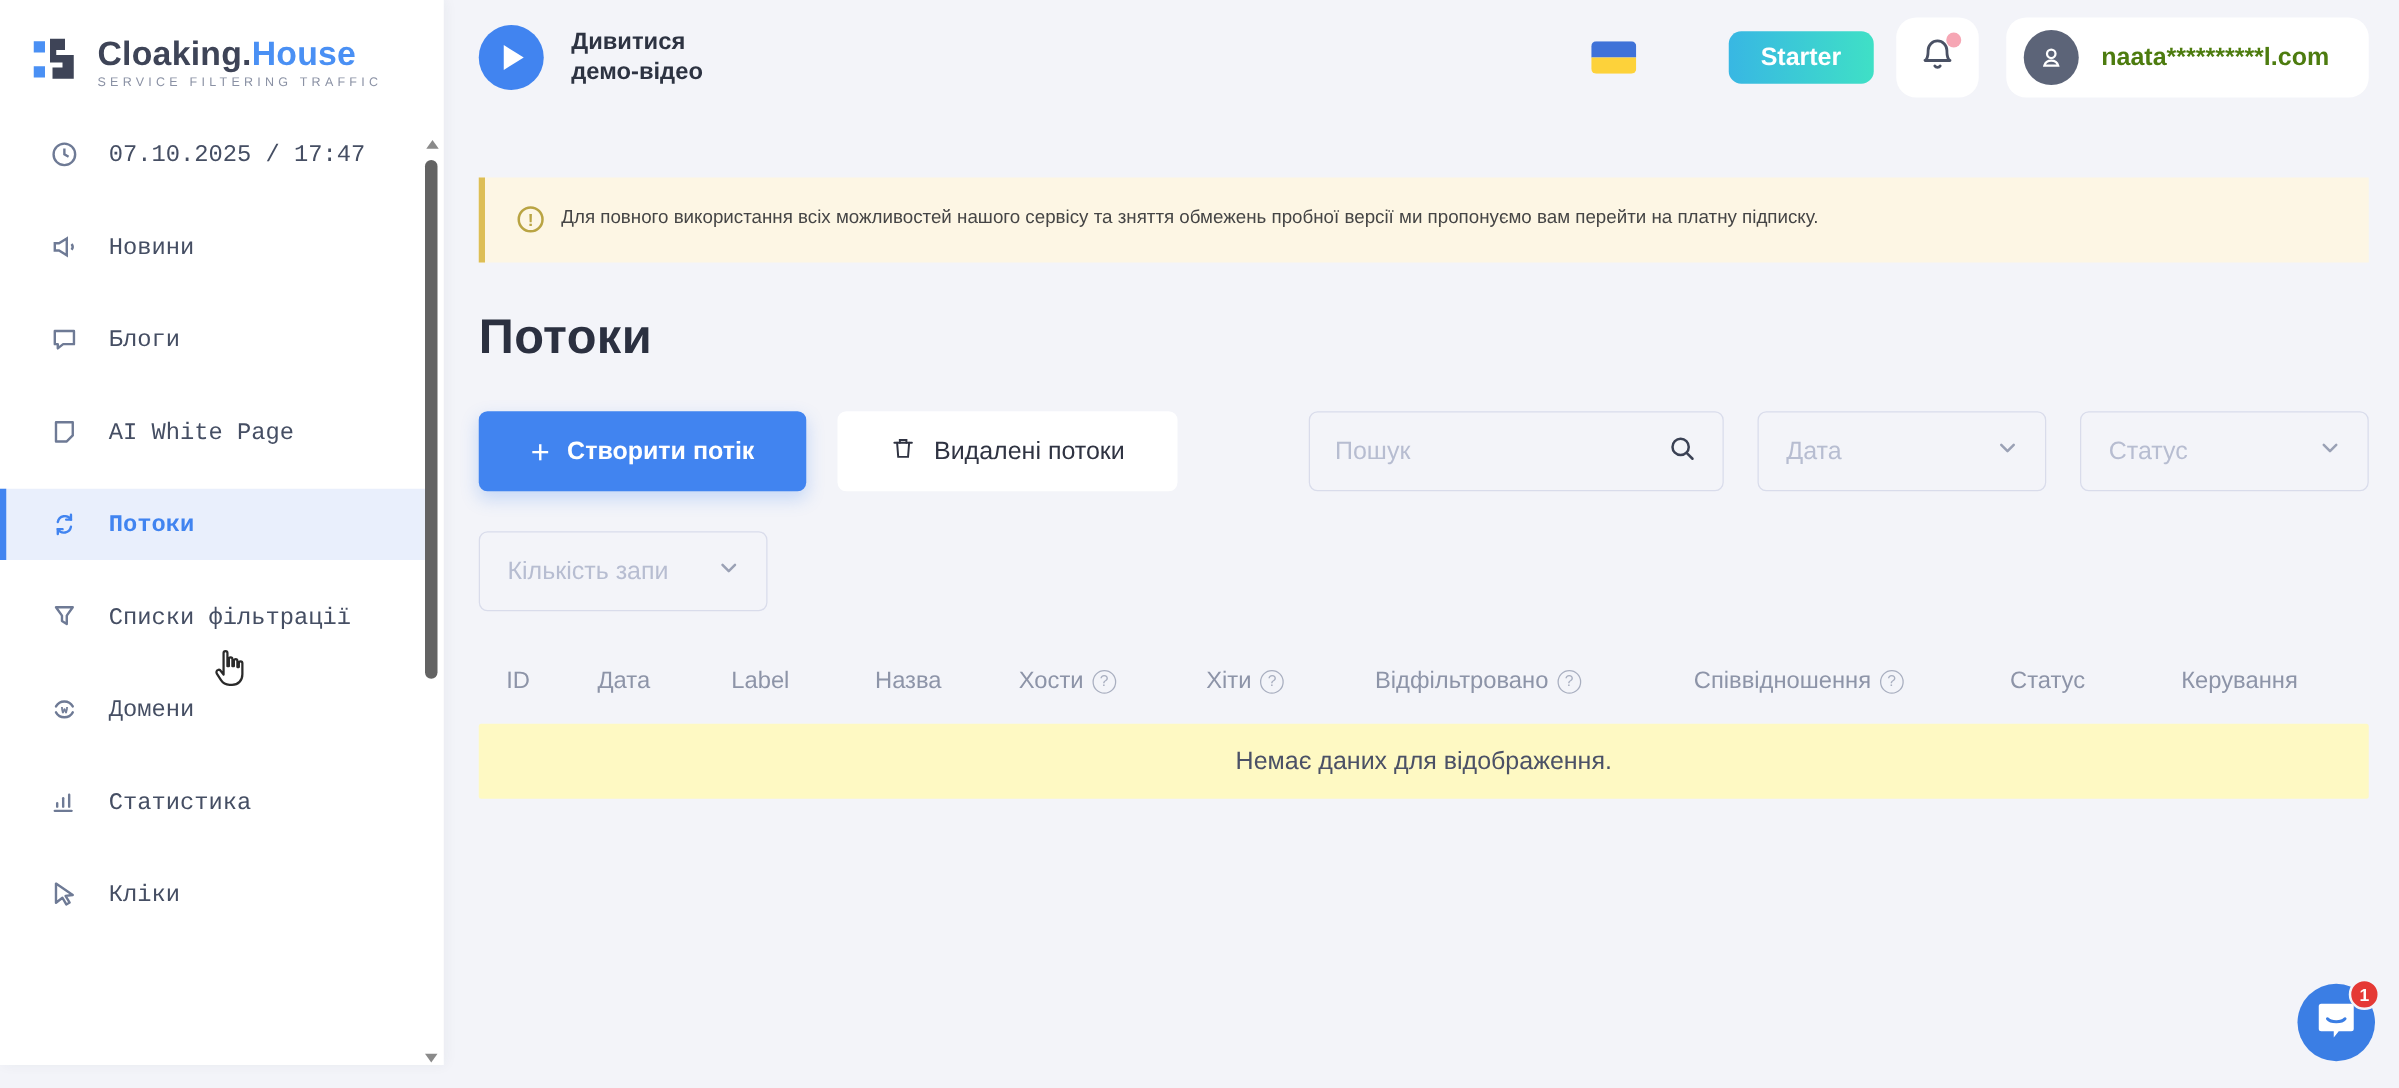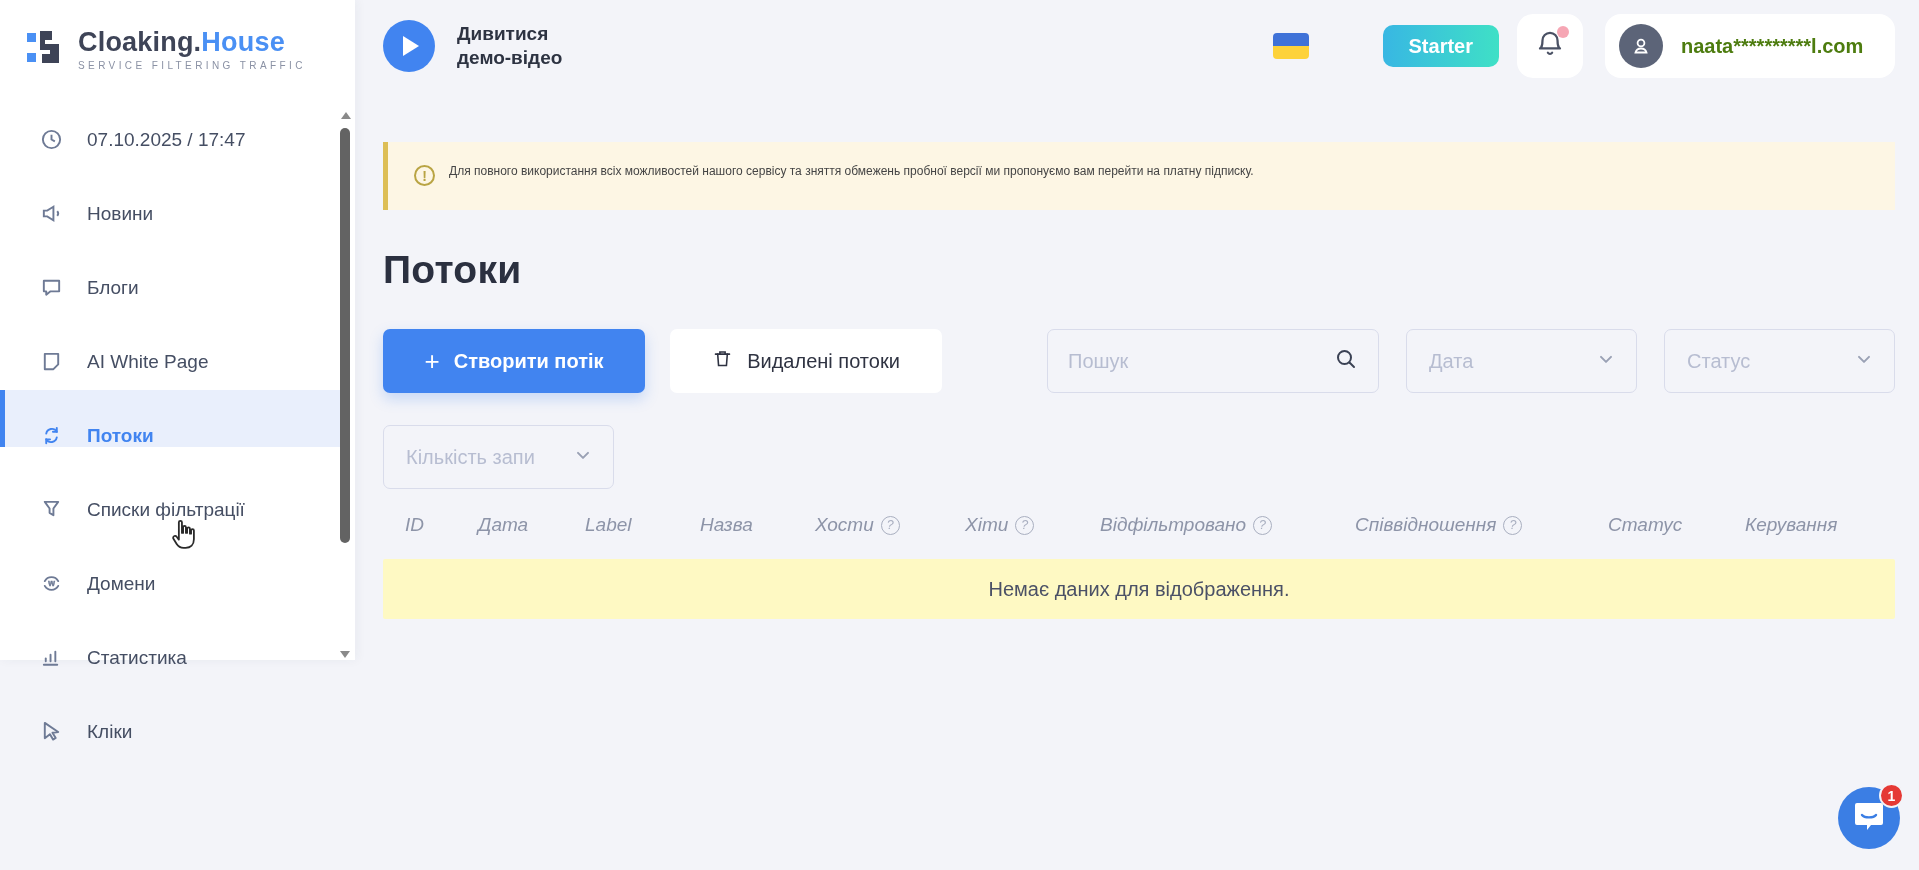--- a/index.html
+++ b/index.html
@@ -1,30 +1,30 @@
 <!DOCTYPE html>
 <html><head>
 <meta charset="utf-8">
 <style>
   * { margin:0; padding:0; box-sizing:border-box; }
   html,body { width:1919px; height:870px; overflow:hidden;
     font-family:"Liberation Sans", sans-serif; background:#f3f4f9; color:#3c4356; }
 
   
-  .sidebar { position:absolute; left:0; top:0; width:355px; height:660px;
+  .sidebar { position:absolute; left:0; top:0; width:355px; height:852px;
     background:#fff; box-shadow:2px 0 10px rgba(40,50,80,.05); z-index:5; }
   .logo-row { display:flex; align-items:center; gap:12px; padding:26px 0 0 24px; }
   .logo-text .brand { font-size:27px; font-weight:700; letter-spacing:.2px; }
   .brand .b1 { color:#3e4457; }
   .brand .b2 { color:#4a90f4; }
   .logo-text .tagline { font-size:10px; letter-spacing:3.4px; color:#8a91a4; margin-top:2px; }
   .nav { margin-top:22px; }
-  .nav-item { display:flex; align-items:flex-end; gap:24px; height:57px; margin-bottom:17px;
+  .nav-item { display:flex; align-items:center; gap:24px; height:57px; margin-bottom:17px;
     padding-left:34px; border-left:5px solid transparent; width:340px; cursor:pointer;
-    font-size:19px; color:#454e63; }
+    font-size:19px; color:#454e63;font-family:Liberation Mono, monospace; }
   .nav-item .nico { width:24px; height:24px; flex:0 0 24px; display:flex; align-items:center; justify-content:center; }
   .nav-item.active { background:#e9effc; border-left-color:#4184f0; color:#4184f0; font-weight:700; }
   .nav-item.active svg * { stroke:#4184f0; }
   .nav svg { stroke:#6e7a95; }
 
   
   .sb-scroll { position:absolute; right:3px; top:112px; bottom:2px; width:13px; }
   .sb-arrow { width:0; height:0; border-left:5px solid transparent; border-right:5px solid transparent; margin:0 auto; }
   .sb-arrow.up { border-bottom:7px solid #8a8a8a; }
   .sb-arrow.down { border-top:7px solid #8a8a8a; position:absolute; bottom:0; left:1px; }
@@ -51,21 +51,21 @@
   .user-card { height:64px; min-width:290px; background:#fff; border-radius:16px; display:flex; align-items:center;
     gap:18px; padding:0 24px 0 14px; cursor:pointer; }
   .avatar { width:44px; height:44px; border-radius:50%; background:#5c6478; display:flex; align-items:center; justify-content:center; }
   .user-email { font-size:20px; font-weight:700; color:#4d7c0f; }
 
   
   .banner { margin-top:50px; background:#fdf6e4; border-left:5px solid #ddbe55; padding:21px 26px 24px 26px; }
   .banner-row { display:flex; gap:14px; }
   .warn-ic { width:21px; height:21px; border:2px solid #b9a443; border-radius:50%; color:#b9a443;
     font-weight:700; font-size:14px; display:flex; align-items:center; justify-content:center; flex:0 0 21px; margin-top:2px; }
-  .banner-text { font-size:12px; color:#454545; line-height:1.45; max-width:1420px; }
+  .banner-text { font-size:15px; color:#454545; line-height:1.45; max-width:1420px; }
   .banner-link { display:inline-block; margin:16px 0 0 35px; font-size:17.5px; color:#6d9bf1; text-decoration:none; cursor:pointer; }
 
   
   .page-title { margin-top:38px; font-size:39px; font-weight:800; color:#2b3040; letter-spacing:.3px; }
 
   .controls { display:flex; align-items:center; margin-top:37px; }
   .btn { height:64px; border-radius:7px; border:none; font-size:20px; display:flex; align-items:center;
     justify-content:center; gap:14px; cursor:pointer; font-family:inherit; }
   .btn-primary { width:262px; background:#4184f0; color:#fff; font-weight:600;
     box-shadow:0 6px 14px rgba(65,132,240,.25); }
@@ -77,23 +77,23 @@
     font-family:inherit; color:#3c4356; }
   .search-box input::placeholder { color:#b7bdd1; }
   .select-box { width:231px; height:64px; border:1px solid #d9dceb; border-radius:7px; display:flex;
     align-items:center; justify-content:space-between; padding:0 20px 0 22px; color:#b7bdd1; font-size:20px;
     cursor:pointer; margin-left:27px; white-space:nowrap; overflow:hidden; }
   .row2 { margin-top:32px;text-align:center; }
   .row2 .select-box { margin-left:0; gap:10px; }
   .row2 .sel-label { overflow:hidden; max-width:160px; }
 
   
-  .thead { margin-top:25px; display:grid; padding-left:22px;
+  .thead { margin-top:45px; display:grid; padding-left:22px;
     grid-template-columns:73px 107px 115px 115px 150px 135px 255px 253px 137px 1fr;
-    font-size:19px; color:#8d94a8;font-style:italic; }
+    font-size:19px; color:#8d94a8; }
   .th { display:flex; align-items:center; gap:7px; }
   .help { width:19px; height:19px; border:1.5px solid #a9afc0; border-radius:50%; font-size:12.5px;
     display:flex; align-items:center; justify-content:center; color:#a9afc0; cursor:pointer; }
   .empty-row { margin-top:23px; background:#fef9c3; height:60px; display:flex; align-items:center;
     justify-content:center; font-size:20px; color:#4b5166; border-radius:2px; }
 
   
   .chat-fab { position:absolute; right:19px; bottom:21px; width:62px; height:62px; border-radius:50%;
     background:#3b7ee4; display:flex; align-items:center; justify-content:center; cursor:pointer; z-index:9; }
   .chat-badge { position:absolute; top:-4px; right:-4px; width:25px; height:25px; border-radius:50%;

